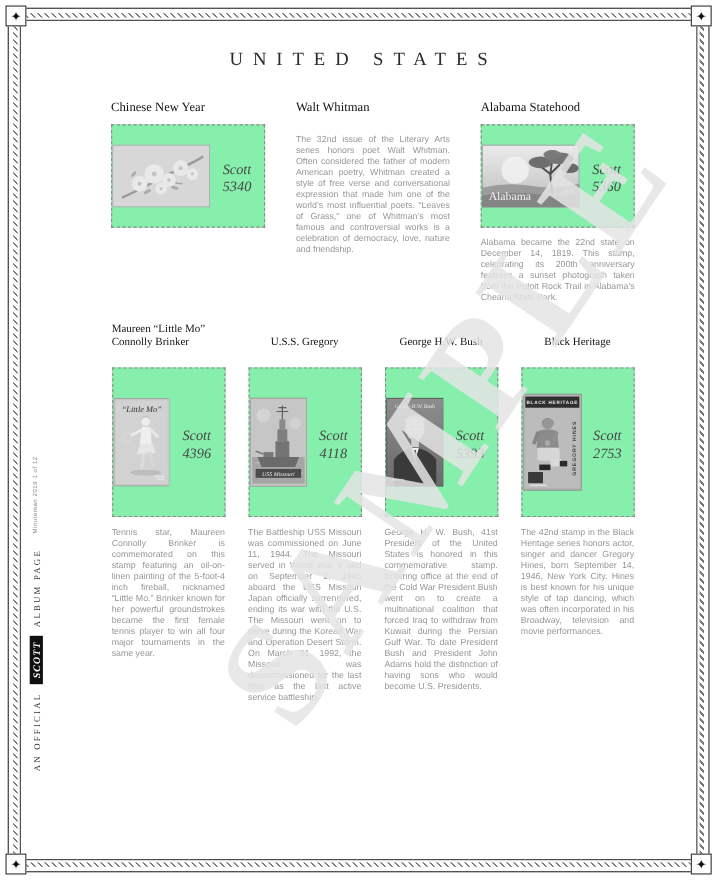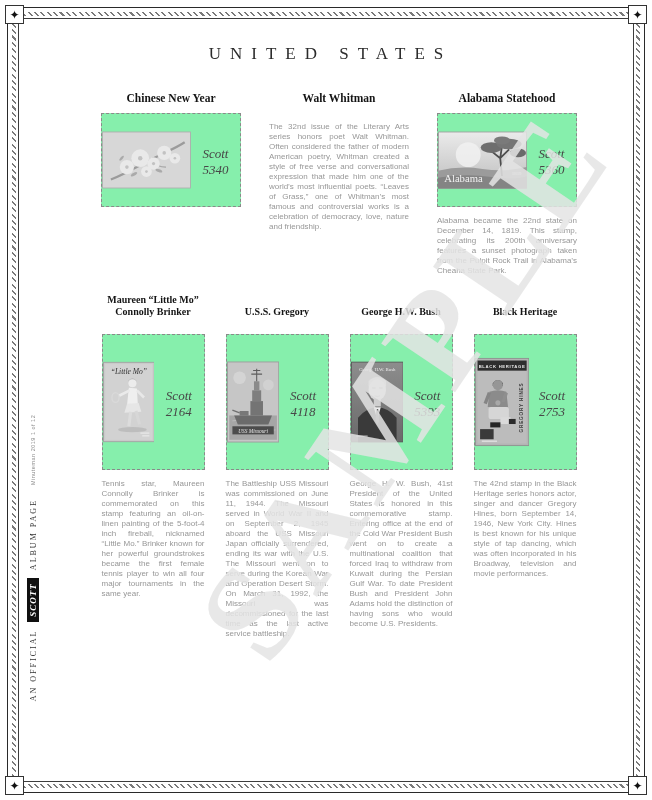--- a/index.html
+++ b/index.html
@@ -25,22 +25,22 @@
   .page-year{margin-top:6px;text-align:center;font-family:"Liberation Serif",serif;
              font-size:9px;letter-spacing:5px;text-indent:5px;color:#555;}
 
   
   .main{margin-left:98px;width:482px;position:relative;}
   .row{display:flex;justify-content:center;}
   .row1{gap:28px;margin-top:28px;}
   .row2{gap:21px;margin-top:16px;}
   .col{width:140px;display:flex;flex-direction:column;}
   .colB{width:103px;display:flex;flex-direction:column;}
-  .heading{font-family:"Liberation Serif",serif;font-weight:700;font-size:11.5px;color:#141414;
-           text-align:center;margin-bottom:7px;line-height:1.2;}
+  .heading{font-family:"Liberation Serif",serif;font-weight:400;font-size:11.5px;color:#141414;
+           text-align:left;margin-bottom:7px;line-height:1.2;}
   .colB .heading{font-size:10px;min-height:26px;display:flex;align-items:flex-end;justify-content:center;margin-bottom:16px;}
   .stampbox{border:1px dashed #8a8a8a;display:flex;flex-direction:row;align-items:center;justify-content:center;background:#86efac;}
   .row1 .stampbox{height:92px;}
   .row2 .stampbox{height:134px;}
   .stamp{display:block;}
   .scott{font-family:"Liberation Serif",serif;font-style:italic;font-size:13px;color:#474747;margin-top:5px;text-align:center;}
   .desc{margin-top:9px;font-size:8px;line-height:1.25;color:#979797;text-align:justify;}
 
   
   .sidebar{position:absolute;left:-77px;top:542px;width:220px;height:32px;
@@ -166,21 +166,21 @@
             <path d="M27 47 L40 46 L43 56 L24 57 Z" fill="#e6e6e6"></path>
             <path d="M30 32 L18 38" stroke="#eaeaea" stroke-width="3"></path>
             <ellipse cx="14" cy="40" rx="4" ry="5.5" fill="none" stroke="#d9d9d9" stroke-width="1.5"></ellipse>
             <path d="M38 32 L46 40" stroke="#e8e8e8" stroke-width="3"></path>
             <path d="M31 56 L29 72" stroke="#dcdcdc" stroke-width="3.5"></path>
             <path d="M37 55 L41 70" stroke="#d7d7d7" stroke-width="3.5"></path>
             <ellipse cx="33" cy="76" rx="16" ry="3" fill="#bdbdbd"></ellipse>
             <rect x="42" y="79" width="10" height="1.8" fill="#e3e3e3"></rect>
             <rect x="44" y="82" width="8" height="1.8" fill="#e3e3e3"></rect>
           </svg>
-          <div class="scott">Scott 2164</div>
+          <div class="scott">Scott 4396</div>
         </div>
         <div class="desc">Tennis star, Maureen Connolly Brinker is commemorated on this stamp featuring an oil-on-linen painting of the 5-foot-4 inch fireball, nicknamed “Little Mo.” Brinker known for her powerful groundstrokes became the first female tennis player to win all four major tournaments in the same year.</div>
       </div>
 
       <div class="colB">
         <div class="heading">U.S.S. Gregory</div>
         <div class="stampbox">
           <svg class="stamp" width="58" height="90" viewBox="0 0 58 90">
             <rect x="0.5" y="0.5" width="57" height="89" fill="#c6c6c6" stroke="#9c9c9c"></rect>
             <circle cx="14" cy="18" r="7" fill="#d4d4d4"></circle>

